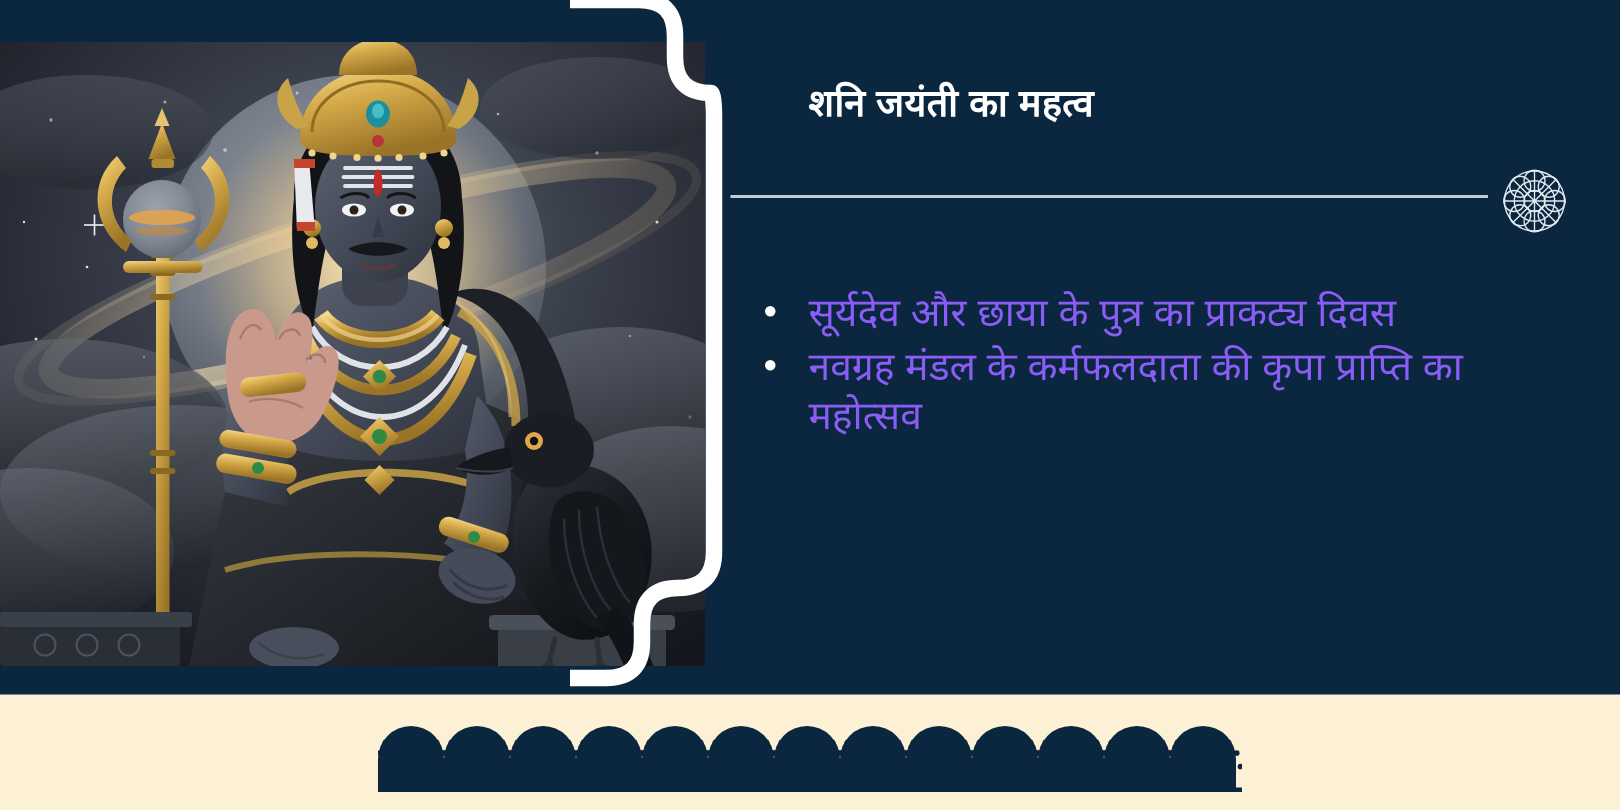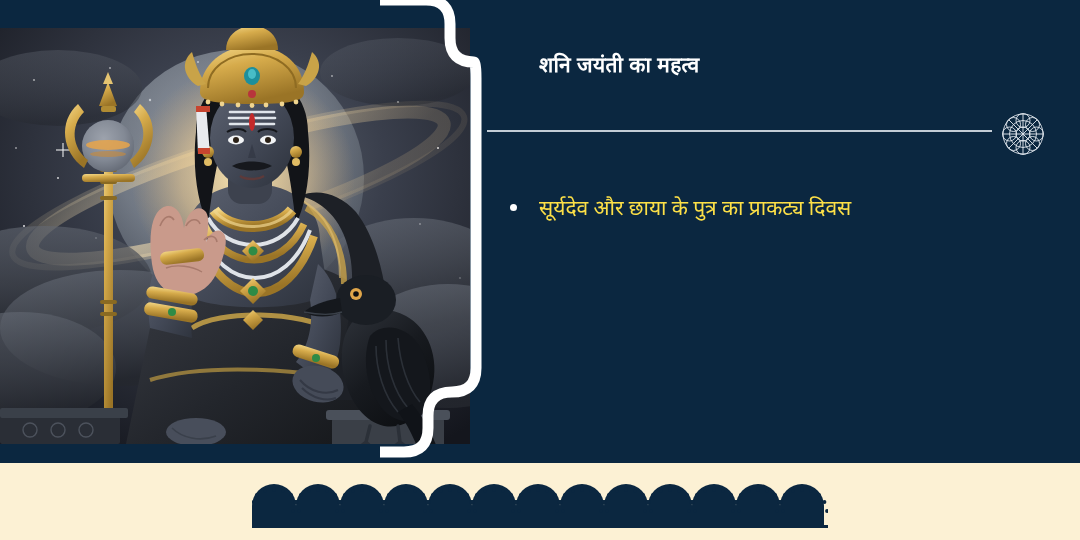--- a/index.html
+++ b/index.html
@@ -36,21 +36,21 @@
   .frame-svg{position:absolute;left:380px;top:0px;width:110px;height:460px;}
   .frame-svg svg{display:block;width:110px;height:460px;overflow:visible;}
 
   
   .content{
     position:absolute;left:487px;top:0;width:593px;height:463px;
   }
   .title{
     position:absolute;left:52px;top:50px;
     color:#ffffff;
-    font-size:21px;font-weight:bold;
+    font-size:25px;font-weight:bold;
     letter-spacing:.3px;
     white-space:nowrap;
   }
   .divider-row{
     position:absolute;left:0px;top:118px;width:566px;height:48px;
   }
   .divider-line{
     position:absolute;left:0;top:12px;width:505px;height:2px;
     background:#c3cdd6;
   }
@@ -58,27 +58,26 @@
     position:absolute;left:508px;top:-12px;width:56px;height:56px;
   }
   .ornament svg{display:block;width:56px;height:56px;}
 
   .bullets{
     position:absolute;left:20px;top:192px;width:540px;
     list-style:none;margin:0;padding:0;
   }
   .bullets li{
     position:relative;
-    color:#fde047;
-    font-size:21px;
+    color:#8b5cf6;
+    font-size:26px;
     line-height:33px;
     padding-left:32px;
     margin:0 0 3px 0;
     font-weight:500;
-    font-family:Liberation Serif, serif;
   }
   .bullets li .dot{
     position:absolute;left:3px;top:12px;
     width:7px;height:7px;border-radius:50%;
     background:#ffffff;
   }
 </style>
 </head>
 <body>
 
@@ -425,20 +424,24 @@
           </g>
         </svg>
       </div>
     </div>
 
     <ul class="bullets">
       <li>
         <span class="dot"></span>
         <span>सूर्यदेव और छाया के पुत्र का प्राकट्य दिवस</span>
       </li>
+      <li>
+        <span class="dot"></span>
+        <span>नवग्रह मंडल के कर्मफलदाता की कृपा प्राप्ति का महोत्सव</span>
+      </li>
     </ul>
   </div>
 
   <div class="cream-band"></div>
 
   <div class="scallop-wrap">
     <svg viewBox="0 0 576 56" preserveAspectRatio="none">
       <g id="arches" fill="#0b2740">
         <path d="M0 56 L0 34 A22 22 0 0 1 44 34 L44 56 Z" transform="translate(0,0)"></path>
         <path d="M0 56 L0 34 A22 22 0 0 1 44 34 L44 56 Z" transform="translate(44,0)"></path>

